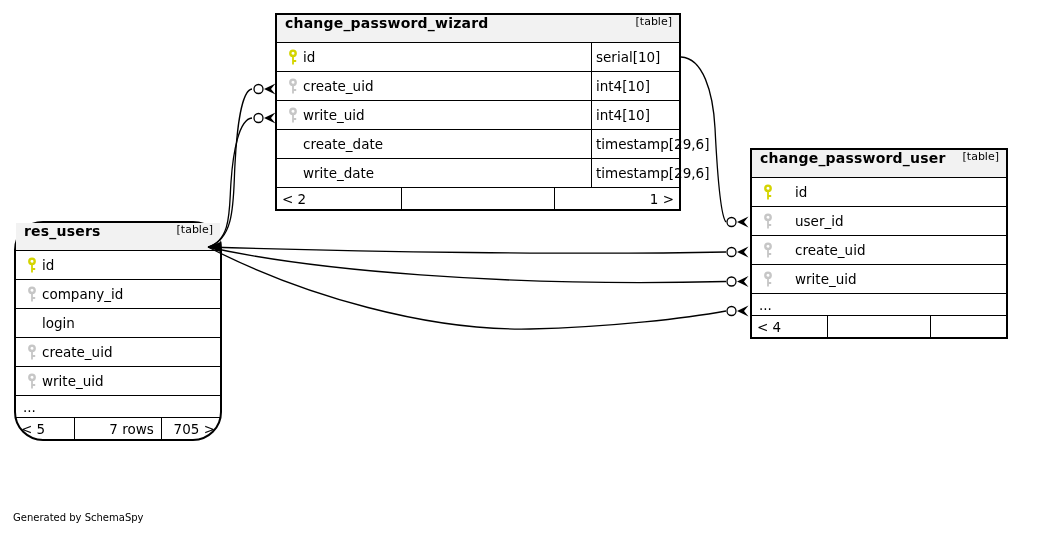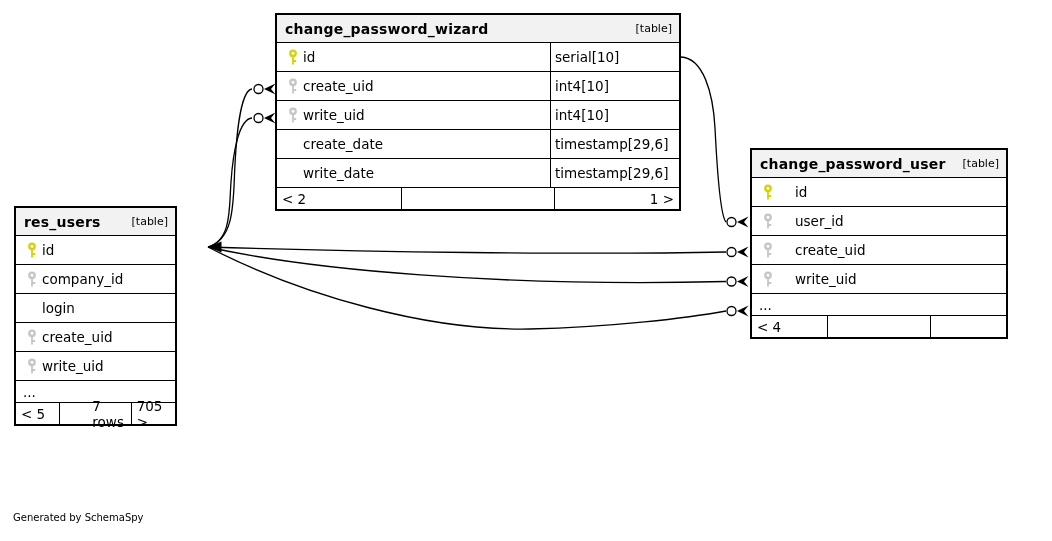--- a/index.html
+++ b/index.html
@@ -1,24 +1,24 @@
 <!DOCTYPE html>
 <html><head>
 <meta charset="utf-8">
 <style>
   html,body{margin:0;padding:0;background:#ffffff;}
   #stage{position:relative;width:1052px;height:541px;background:#ffffff;overflow:hidden;
          font-family:"DejaVu Sans","Liberation Sans",sans-serif;color:#000;}
   
   .tbl{position:absolute;background:#fff;border:2px solid #000;box-sizing:border-box;font-size:13.5px;}
   .tbl-header{height:27px;background:#f2f2f2;border-bottom:1.4px solid #000;
-              display:flex;justify-content:space-between;align-items:center;padding:0 7px 0 8px;}
+              display:flex;justify-content:space-between;align-items:flex-start;padding:0 7px 0 8px;}
   .tbl-name{font-weight:bold;font-size:14px;letter-spacing:.2px;}
   .tbl-badge{font-size:11px;}
-  .row{height:28px;border-bottom:1.4px solid #000;display:flex;align-items:center;box-sizing:content-box;}
+  .row{height:28px;border-bottom:1.4px solid #000;display:flex;align-items:center;box-sizing:content-box;gap:41px;}
   .keywrap{box-sizing:border-box;padding-left:11px;display:flex;align-items:center;flex:0 0 auto;}
   .name-cell{display:flex;align-items:center;height:100%;box-sizing:border-box;flex:0 0 auto;}
   .grow{flex:1 1 auto;}
   .type-cell{border-left:1.4px solid #000;flex:1 1 auto;height:100%;display:flex;align-items:center;
              padding-left:4px;box-sizing:border-box;}
   .ellipsis-row{height:21px;border-bottom:1.4px solid #000;display:flex;align-items:center;padding-left:7px;}
   .tbl-footer{height:21px;display:flex;}
   .fcell{flex:1 1 0;display:flex;align-items:center;padding:0 5px;box-sizing:border-box;}
   .fcell.mid{justify-content:center;border-left:1.4px solid #000;border-right:1.4px solid #000;padding-left:32px;}
   .fcell.right{justify-content:flex-end;}
@@ -178,21 +178,21 @@
             <span>write_uid</span>
           </span>
         </div>
         <div class="ellipsis-row">...</div>
         <div class="tbl-footer">
           <span class="fcell left">&lt; 4</span>
           <span class="fcell mid"></span>
           <span class="fcell right"></span>
         </div>
       </div>
-      <div class="tbl" style="left: 14px; top: 206px; width: 163px;">
+      <div class="tbl" style="left: 14px; top: 221px; width: 208px; border-radius: 29px;">
         <div class="tbl-header">
           <span class="tbl-name">res_users</span>
           <span class="tbl-badge">[table]</span>
         </div>
         <div class="row">
           <span class="name-cell grow">
             <span class="keywrap" style="width: 26px;">
               <svg width="11" height="17" viewBox="0 0 11 17">
                 <circle cx="5" cy="4.3" r="2.7" fill="none" stroke="#d4d400" stroke-width="2.4"></circle>
                  <path d="M5 7 V15.5 M5 12 h3.2" fill="none" stroke="#d4d400" stroke-width="1.8"></path>

